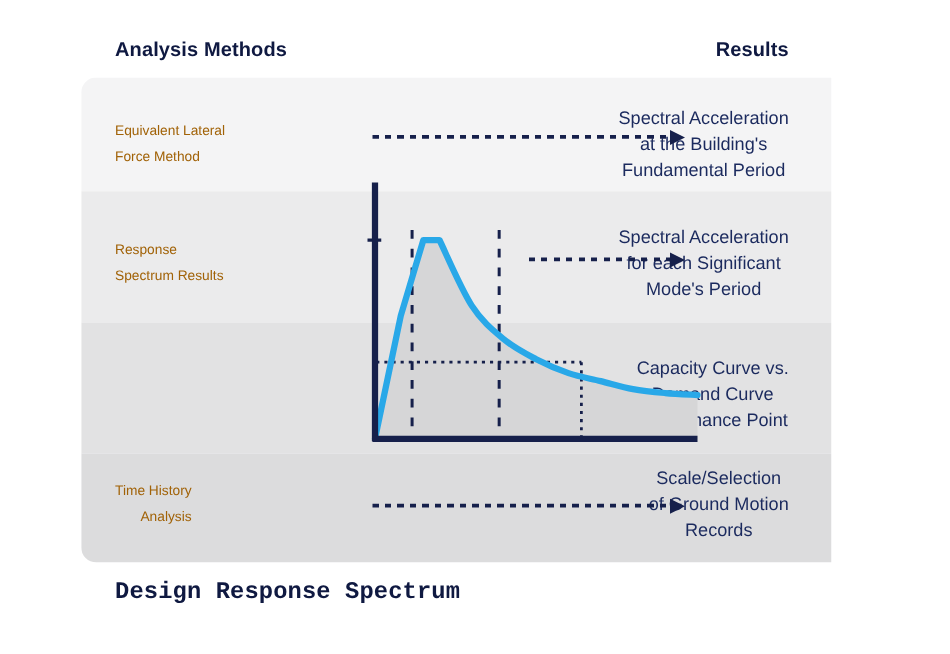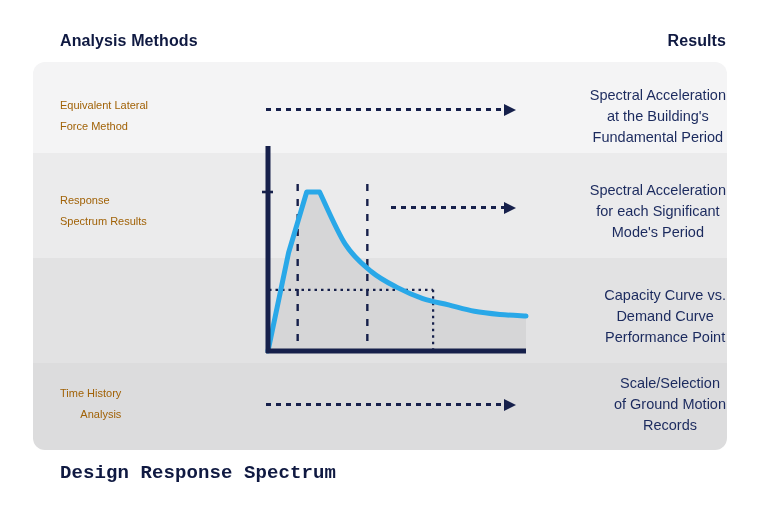--- a/index.html
+++ b/index.html
@@ -6,24 +6,25 @@
     margin: 0;
     padding: 0;
     background: #ffffff;
   }
   body {
     font-family: "Liberation Sans", sans-serif;
     -webkit-font-smoothing: antialiased;
   }
   #figure {
     position: relative;
-    width: 760px;
+    width: 633px;
     height: 523px;
     background: #ffffff;
     overflow: hidden;
+    margin-left: 32px;
   }
 
   
   .col-header {
     position: absolute;
     font-size: 16px;
     font-weight: bold;
     color: #0f1941;
     letter-spacing: 0.1px;
     white-space: nowrap;

